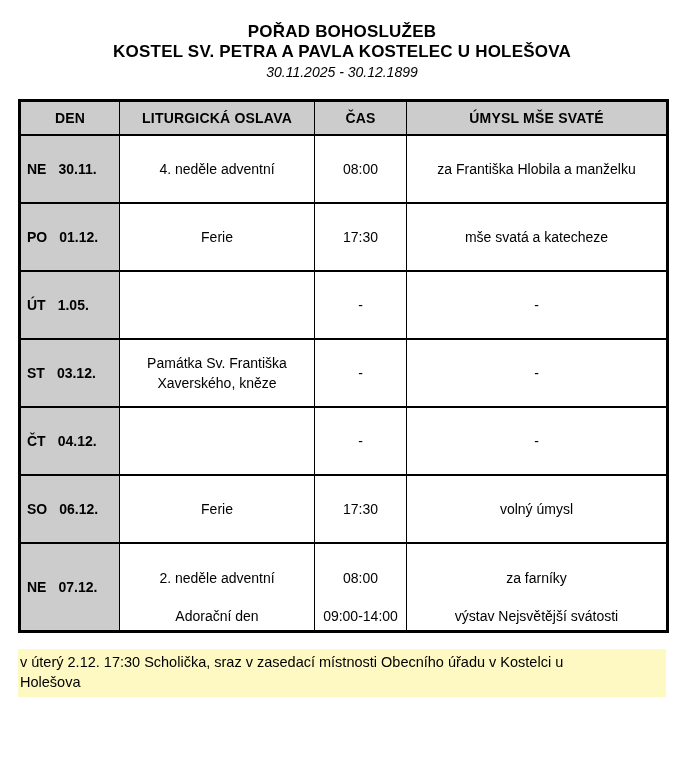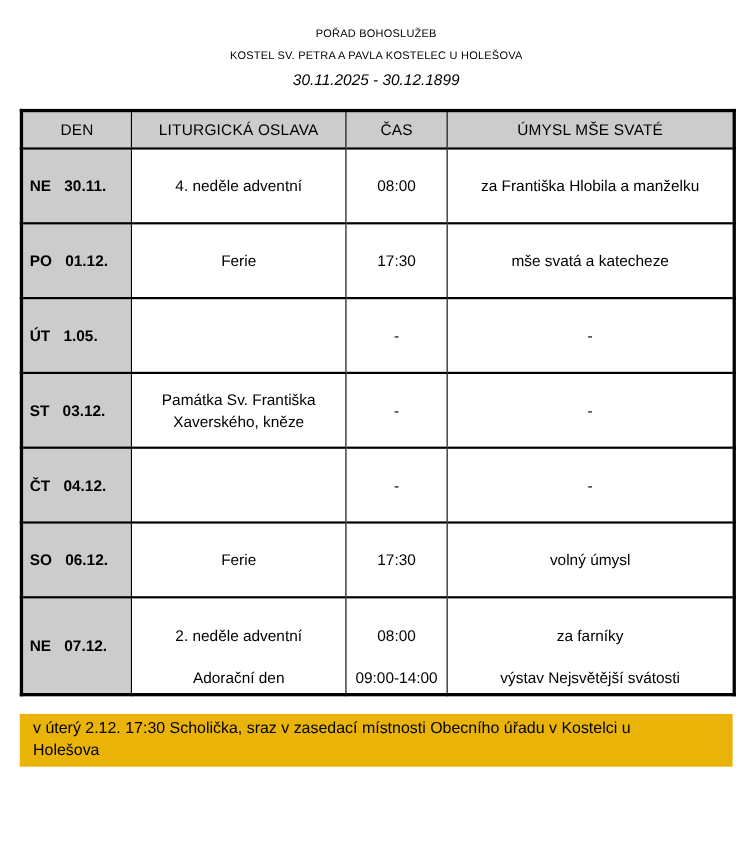--- a/index.html
+++ b/index.html
@@ -9,42 +9,42 @@
     height: 768px;
     font-family: "Liberation Sans", sans-serif;
     color: #000000;
     overflow: hidden;
   }
   .doc { width: 684px; height: 768px; position: relative; }
 
   
   .title-block { text-align: center; padding-top: 22px; }
   .title-line-1, .title-line-2 {
-    font-size: 10px; font-weight: normal; line-height: 20px;
+    font-size: 17px; font-weight: bold; line-height: 20px;
     letter-spacing: 0.2px;
   }
   .title-line-3 { font-size: 14px; line-height: 20px; font-style: italic; }
 
   
   table.schedule {
     border-collapse: collapse;
     table-layout: fixed;
     width: 648px;
     margin: 17px 0 0 18px;
     border: 3px solid #000;
   }
   col.c-den { width: 100px; }
   col.c-oslava { width: 195px; }
   col.c-cas { width: 92px; }
   col.c-umysl { width: 261px; }
 
   th {
     background: #cccccc;
     font-size: 14px;
-    font-weight: normal;
+    font-weight: bold;
     height: 34px;
     text-align: center;
     vertical-align: middle;
     border: 1px solid #000;
     border-bottom: 2px solid #000;
     letter-spacing: 0.2px;
   }
   td {
     border: 1px solid #000;
     border-top: 2px solid #000;
@@ -77,24 +77,24 @@
   tr.last-row td .lines { min-height: 86px; }
   .lines.multi {
     justify-content: space-between;
     padding: 24px 0 4px 0;
   }
 
   
   .footer-note {
     width: 648px;
     margin: 16px 0 0 18px;
-    background: #eab308;
+    background: #fef9c3;
     font-size: 14.5px;
     line-height: 20px;
-    padding: 3px 8px 5px 12px;
+    padding: 3px 8px 5px 2px;
   }
   .footer-note-inner { max-width: 600px; }
 </style>
 </head>
 <body>
 
 <div class="doc">
 
   <div class="title-block">
     <div class="title-line-1">POŘAD BOHOSLUŽEB</div>

